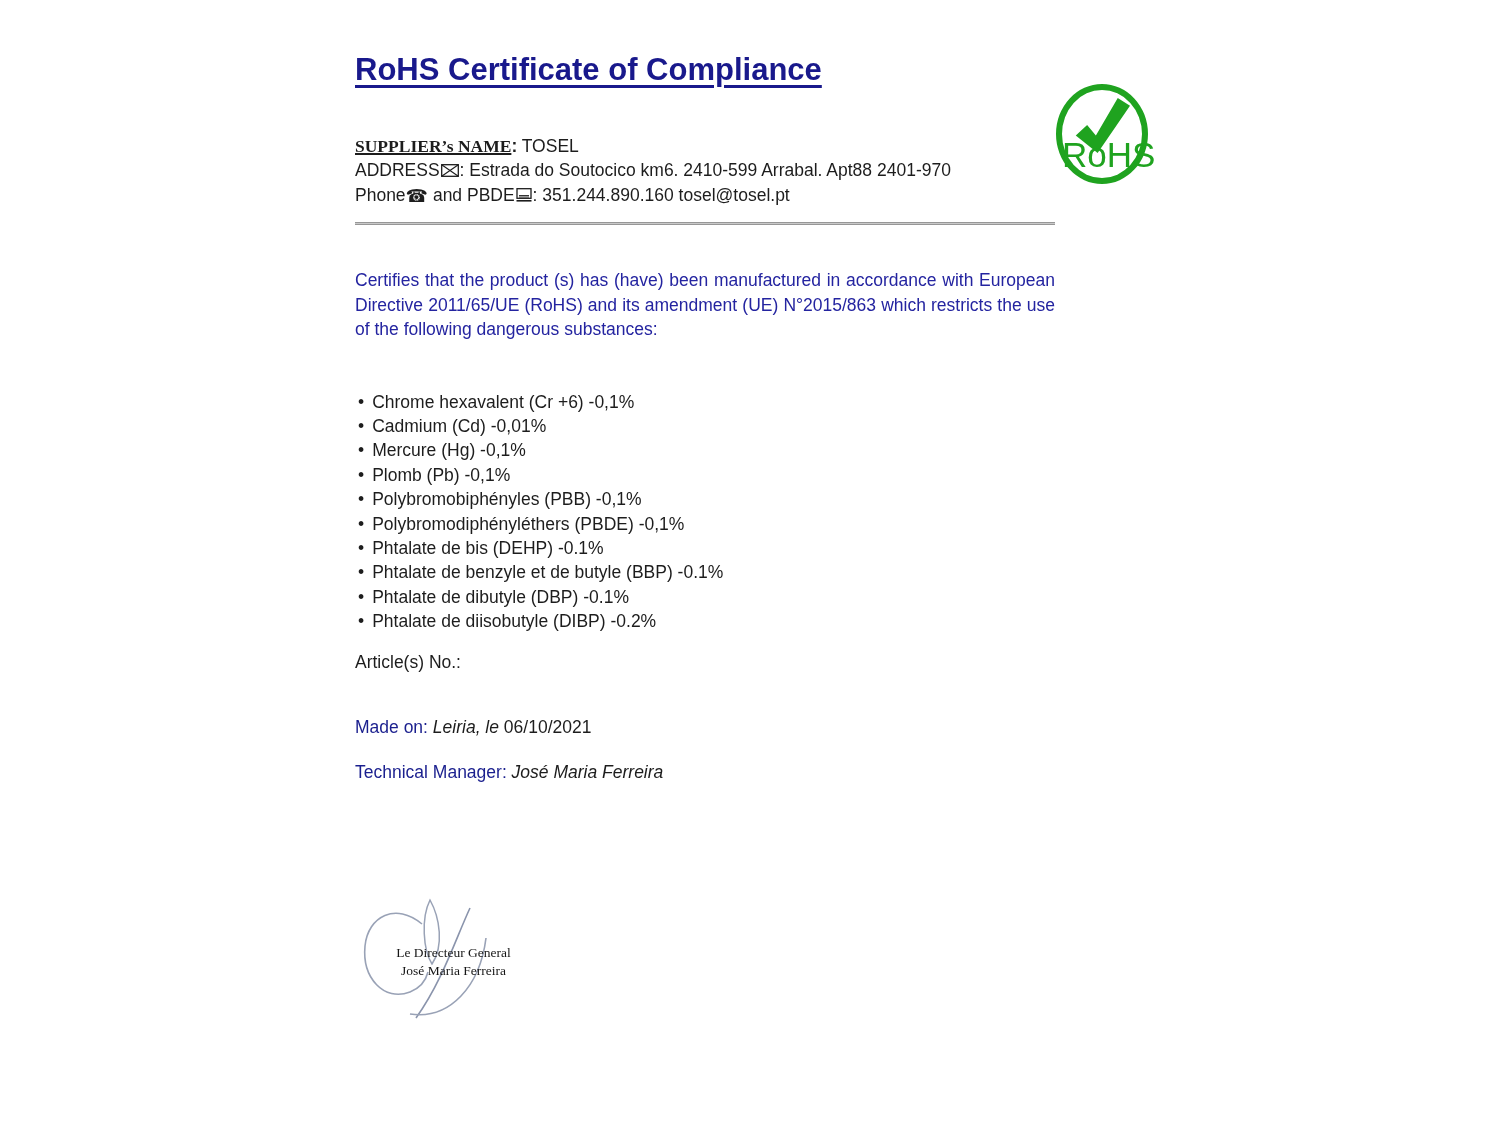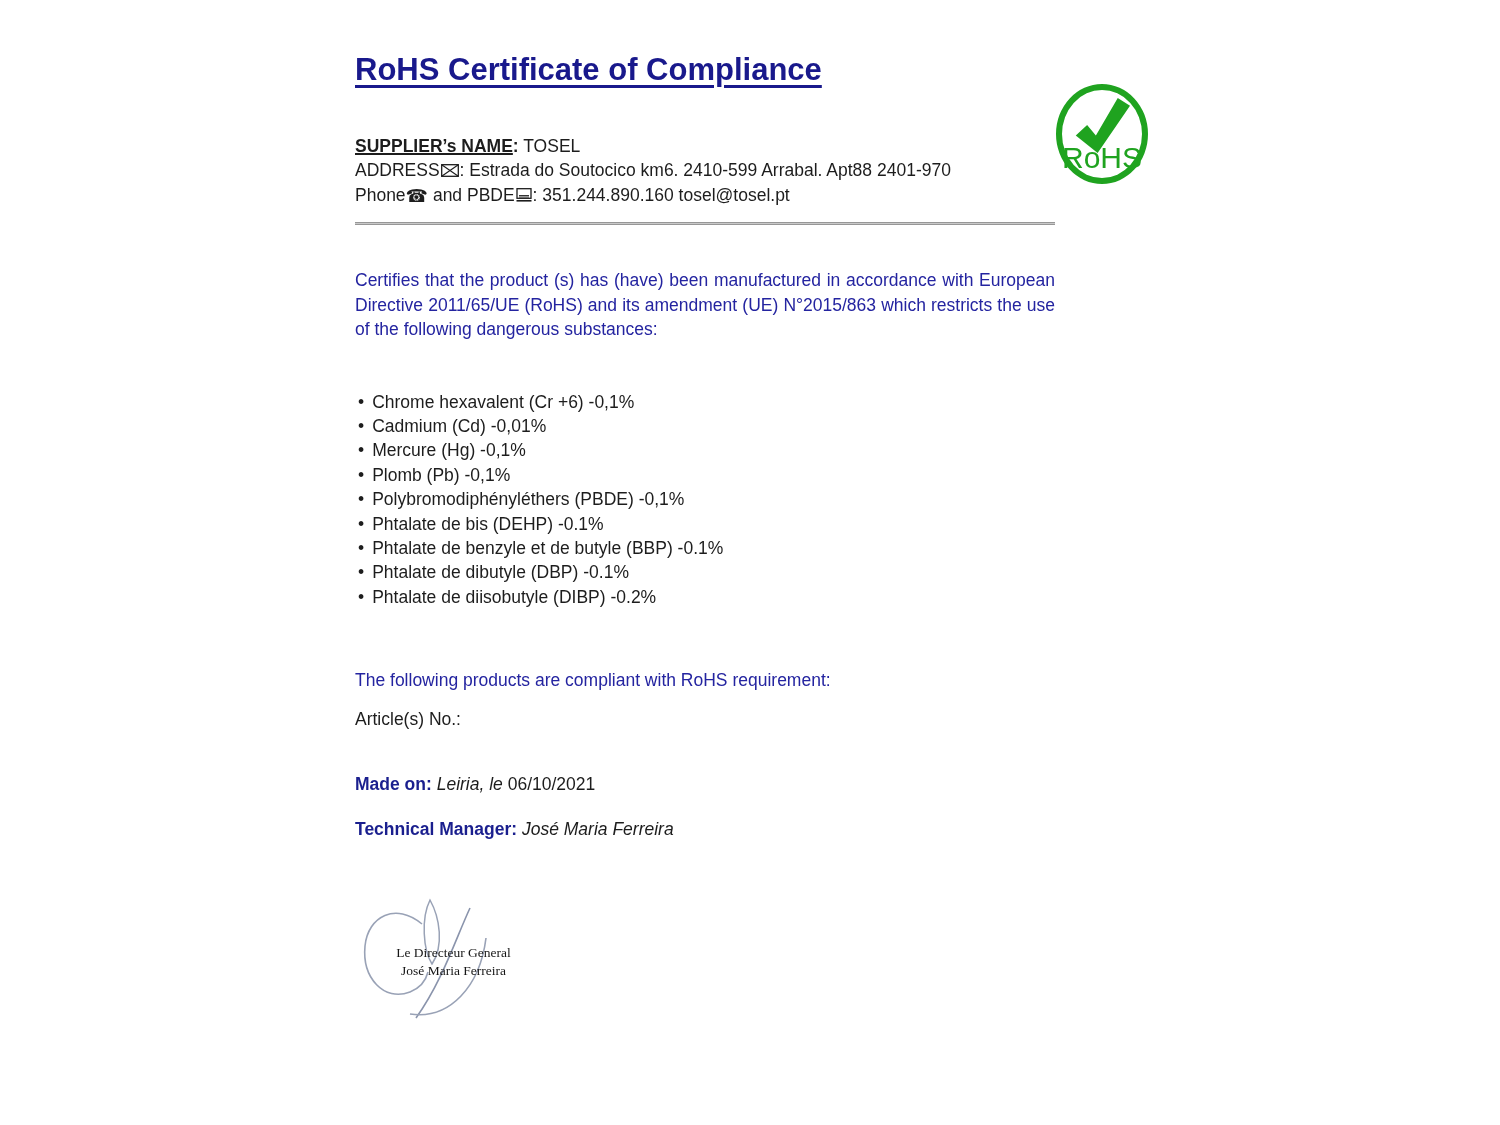--- a/index.html
+++ b/index.html
@@ -12,51 +12,51 @@
 
   .doc-title {
     margin-top:52px; text-align:left;
     font-size:31px; font-weight:bold; color:#19198c;
   }
   .doc-title span {
     text-decoration:underline; text-decoration-thickness:2.5px; text-underline-offset:5px;
   }
 
   .supplier { margin-top:46px; line-height:24px; }
-  .lbl-bold-underline { font-weight:bold; text-decoration:underline; text-decoration-thickness:1.5px; }
+  .lbl-bold-underline { font-weight:bold; text-decoration:underline; text-decoration-thickness:1.5px;font-family:Liberation Serif, serif; }
   .lbl-bold { font-weight:bold; }
   .inline-icon { display:inline-block; vertical-align:-1px; margin:0 1px; }
   .phone-glyph { font-family:"DejaVu Sans", sans-serif; font-size:18px; vertical-align:-1px; }
 
   .divider { margin-top:14px; height:3px; background:linear-gradient(#7e7e7e,#c9c9c9,#7e7e7e); }
 
   .cert-par {
     margin-top:43px; color:#2424a0; line-height:24.5px; text-align:justify;
   }
 
   ul.substances { margin-top:48px; list-style:none; line-height:24.4px; color:#1d1d1d; }
   ul.substances li::before { content:"\2022"; margin-right:8px; margin-left:3px; }
 
   .compliance { margin-top:61px; color:#2424a0; }
   .articles   { margin-top:18px; color:#1d1d1d; }
 
   .made-on { margin-top:44px; }
-  .navy-bold { font-weight:bold; color:#1a1f8e; }
+  .navy-bold { font-weight:normal; color:#1a1f8e; }
   .italic { font-style:italic; }
 
   .tech-manager { margin-top:24px; }
 
   .rohs-logo {
     position:absolute; left:1056px; top:84px; width:92px; height:100px;
     border:6px solid #1fa31f; border-radius:50%;
   }
   .rohs-logo .check-svg { position:absolute; left:5px; top:3px; }
   .rohs-logo .rohs-label {
     position:absolute; left:0; right:0; bottom:3px; text-align:center;
-    color:#1fa31f; font-size:30px; letter-spacing:0px; font-family:"Liberation Sans", sans-serif;margin-top:41px;
+    color:#1fa31f; font-size:35px; letter-spacing:0px; font-family:"Liberation Sans", sans-serif;margin-top:41px;
   }
 
   .signature { position:absolute; left:358px; top:894px; width:165px; height:140px; }
   .signature svg { position:absolute; left:0; top:0; }
   .sig-text {
     position:absolute; left:28px; top:50px; width:135px; text-align:center;
     font-family:"Liberation Serif", serif; font-size:13.5px; line-height:18px; color:#161616;
   }
 </style>
 </head>
@@ -96,28 +96,28 @@
 
   <div class="divider"></div>
 
   <p class="cert-par">Certifies that the product (s) has (have) been manufactured in accordance with European Directive 2011/65/UE (RoHS) and its amendment (UE) N°2015/863 which restricts the use of the following dangerous substances:</p>
 
   <ul class="substances">
     <li>Chrome hexavalent (Cr +6) -0,1%</li>
     <li>Cadmium (Cd) -0,01%</li>
     <li>Mercure (Hg) -0,1%</li>
     <li>Plomb (Pb) -0,1%</li>
+    <li>Polybromobiphényles (PBB) -0,1%</li>
     <li>Polybromodiphényléthers (PBDE) -0,1%</li>
     <li>Phtalate de bis (DEHP) -0.1%</li>
     <li>Phtalate de benzyle et de butyle (BBP) -0.1%</li>
     <li>Phtalate de dibutyle (DBP) -0.1%</li>
     <li>Phtalate de diisobutyle (DIBP) -0.2%</li>
   </ul>
 
-  <div class="compliance">The following products are compliant with RoHS requirement:</div>
 
   <div class="articles">Article(s) No.:</div>
 
   <div class="made-on">
     <span class="navy-bold">Made on:</span><span class="italic"> Leiria, le </span><span>06/10/2021</span>
   </div>
 
   <div class="tech-manager">
     <span class="navy-bold">Technical Manager:</span><span class="italic"> José Maria Ferreira</span>
   </div>

